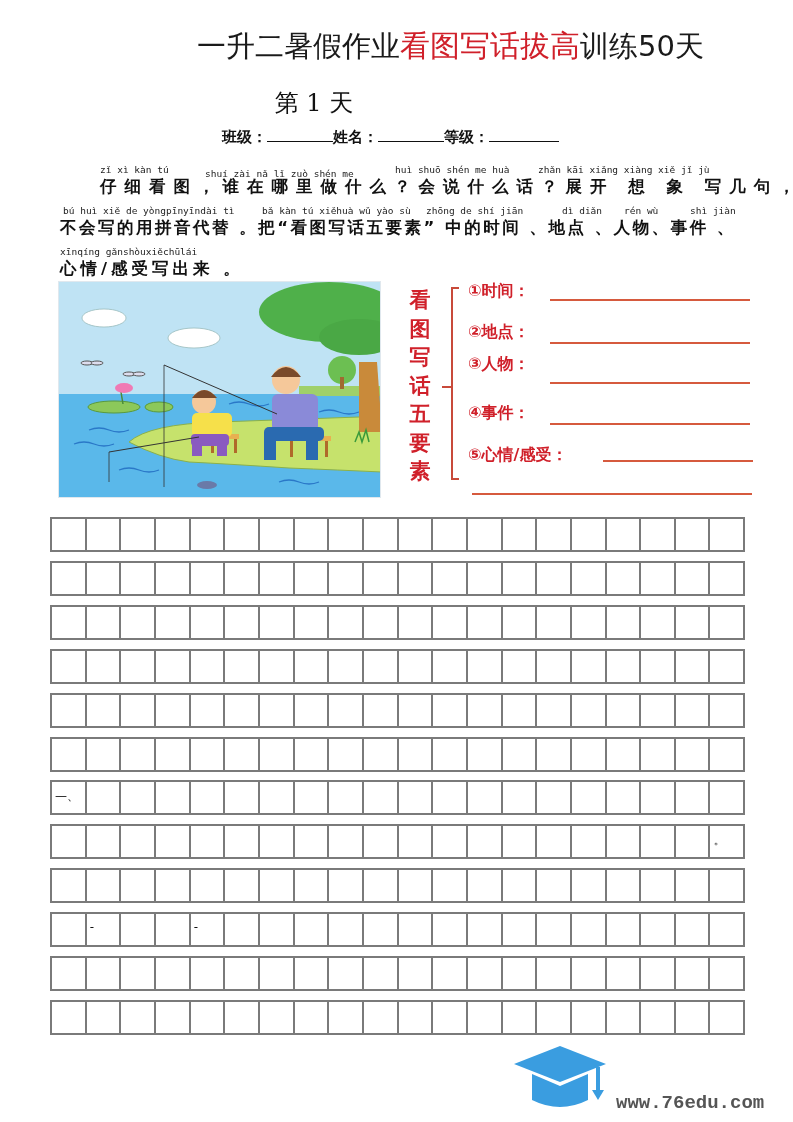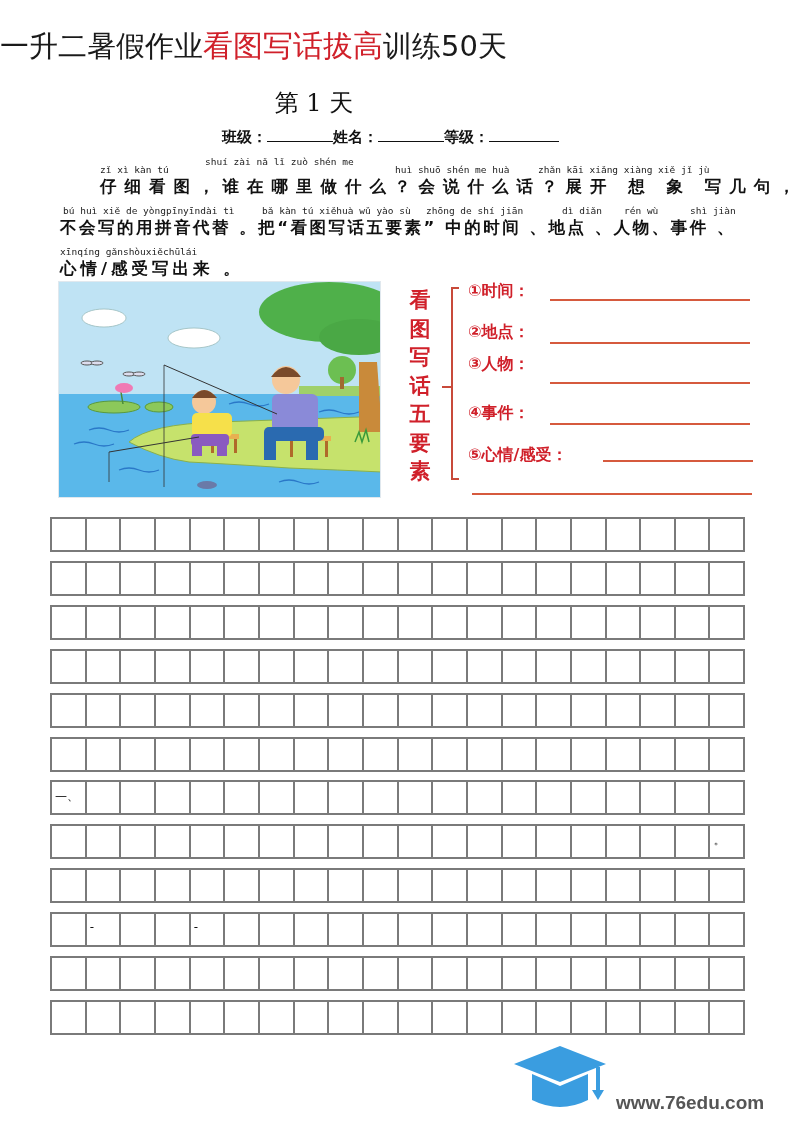--- a/index.html
+++ b/index.html
@@ -1,20 +1,20 @@
 <!DOCTYPE html>
 <html><head>
 <meta charset="utf-8">
 <style>
   * { box-sizing: border-box; margin: 0; padding: 0; }
   html, body { width: 793px; height: 1122px; background: #ffffff; overflow: hidden; }
   body { position: relative; font-family: "DejaVu Sans", sans-serif; color: #111; }
 
   .title {
-    position: absolute; top: 26px; left: 0; width: 704px; text-align: left;
+    position: absolute; top: 26px; left: 0; width: 704px; text-align: right;
     font-family: "DejaVu Sans", sans-serif; font-size: 29px; letter-spacing: 0px; color: #1a1a1a;
     white-space: nowrap;
   }
   .title .red { color: #d0202a; font-family: "DejaVu Serif", serif; font-size: 30px; }
 
   .day {
     position: absolute; top: 87px; left: 0; width: 628px; text-align: center;
     font-family: "DejaVu Serif", serif; font-size: 24px; color: #111;
   }
   .info {
@@ -46,38 +46,38 @@
   .grid-row {
     position: absolute; left: 0; width: 695px; height: 35px;
     border: 2px solid #7a7a7a; display: flex;
   }
   .cell { flex: 1; border-right: 2px solid #7a7a7a; height: 100%; position: relative; }
   .cell:last-child { border-right: none; }
   .mark { position: absolute; color: #111; font-size: 12px; }
 
   .logo { position: absolute; left: 510px; top: 1042px; width: 280px; height: 75px; }
   .logo-text { position: absolute; left: 103px; top: 2px; font-size: 37px; font-weight: bold; color: #ee4a7e; letter-spacing: 1px; font-family: "DejaVu Sans", sans-serif; white-space: nowrap; }
-  .logo-url { position: absolute; left: 106px; top: 50px; font-size: 19px; font-weight: bold; color: #555; font-family: Liberation Sans, sans-serif; white-space: nowrap; }
+  .logo-url { position: absolute; left: 106px; top: 50px; font-size: 19px; font-weight: bold; color: #555; font-family: Liberation Mono, monospace; white-space: nowrap; }
 </style>
 </head>
 <body>
 
 <div class="title">
   <span>一升二暑假作业</span><span class="red">看图写话拔高</span><span>训练50天</span>
 </div>
 
 <div class="day">第 1 天</div>
 
 <div class="info">
   <span>班级：</span><span class="blank" style="width:66px"></span><span>姓名：</span><span class="blank" style="width:66px"></span><span>等级：</span><span class="blank" style="width:70px"></span>
 </div>
 
 <div class="instr">
   <span class="pinyin" style="top:164px;left:100px">zǐ  xì  kàn  tú</span>
-  <span class="pinyin" style="top:156px;left:205px">shuí zài  nǎ  lǐ  zuò shén  me</span>
+  <span class="pinyin" style="top:168px;left:205px">shuí zài  nǎ  lǐ  zuò shén  me</span>
   <span class="pinyin" style="top:164px;left:395px">huì shuō shén  me  huà</span>
   <span class="pinyin" style="top:164px;left:538px">zhǎn kāi xiǎng xiàng xiě  jǐ  jù</span>
   <span class="hz" style="top:176px;left:100px;letter-spacing:8px">仔细看图，谁在哪里做什么？会说什么话？展开 想 象 写几句，</span>
 
   <span class="pinyin" style="top:205px;left:63px">bú huì xiě de yòngpīnyīndài tì</span>
   <span class="pinyin" style="top:205px;left:262px">bǎ  kàn tú xiěhuà wǔ yào sù</span>
   <span class="pinyin" style="top:205px;left:426px">zhōng de shí jiān</span>
   <span class="pinyin" style="top:205px;left:562px">dì diǎn</span>
   <span class="pinyin" style="top:205px;left:624px">rén wù</span>
   <span class="pinyin" style="top:205px;left:690px">shì jiàn</span>

